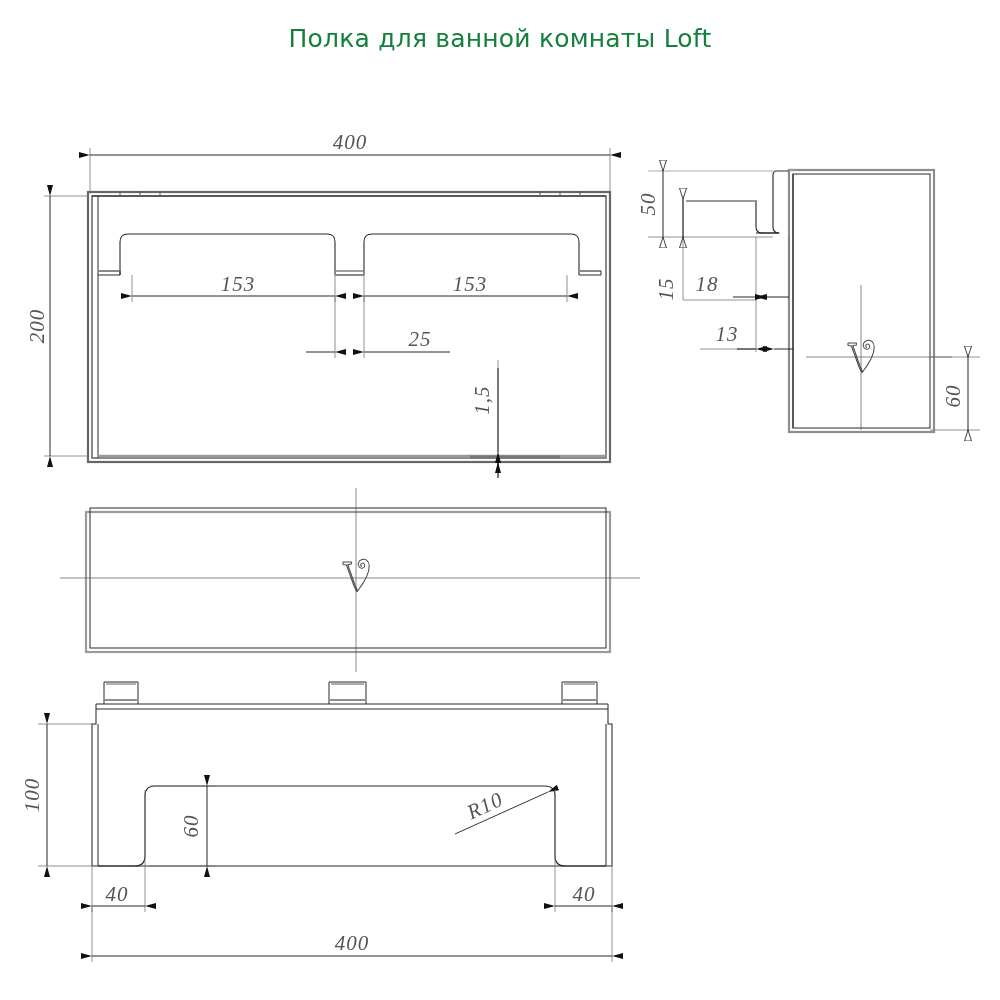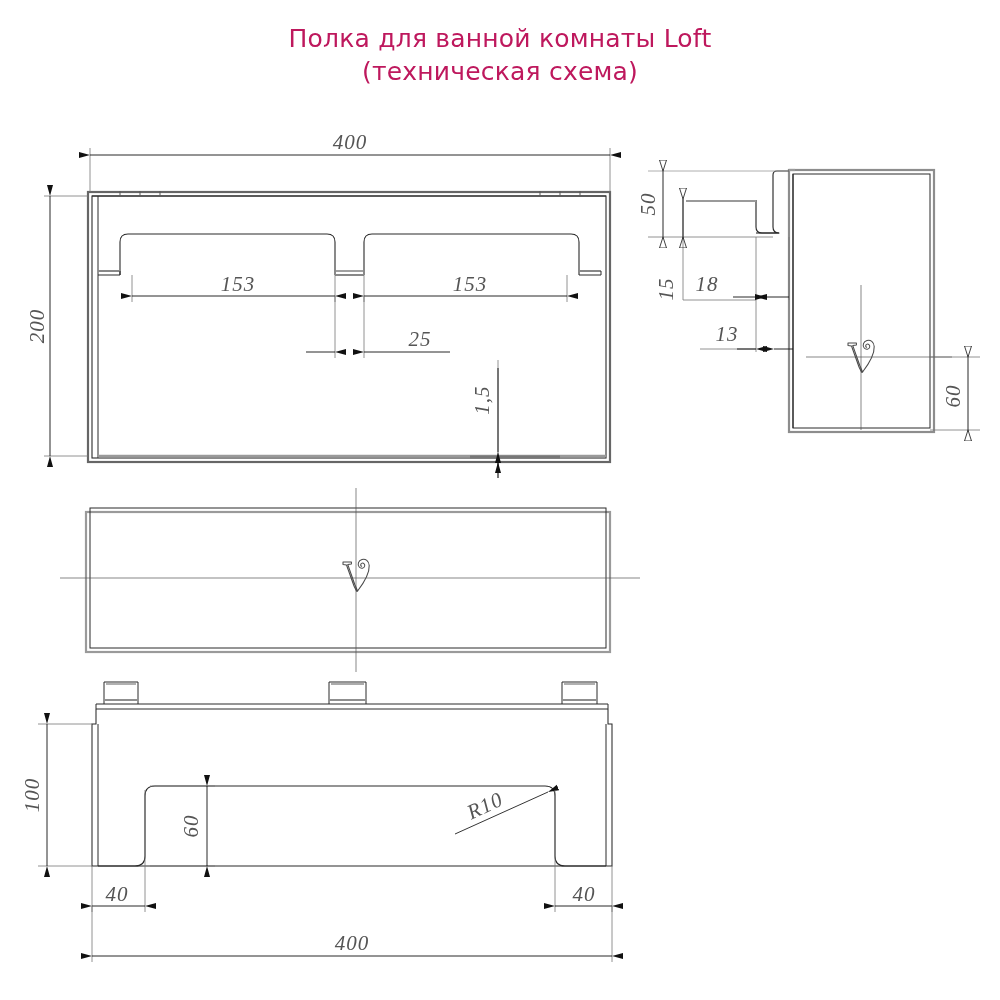--- a/index.html
+++ b/index.html
@@ -30,21 +30,21 @@
     width: 1000px;
     text-align: center;
     line-height: 1.32;
     pointer-events: none;
   }
   .title-line {
     font-family: "DejaVu Sans", sans-serif;
     font-size: 25px;
     font-weight: 400;
     letter-spacing: 0.2px;
-    color: #be185d;
+    color: #15803d;
     display: block;
   }
   svg#dwg {
     position: absolute;
     left: 0;
     top: 0;
     width: 1000px;
     height: 1000px;
     display: block;
   }
@@ -56,21 +56,20 @@
     letter-spacing: 1px;
   }
 </style>
 </head>
 <body>
 
 <div id="sheet">
 
   <div class="title-block">
     <span class="title-line">Полка для ванной комнаты Loft</span>
-    <span class="title-line">(техническая схема)</span>
   </div>
 
   <svg id="dwg" viewBox="0 0 1000 1000">
     <defs>
       <marker id="ah-s" markerWidth="12" markerHeight="8" refX="11" refY="4" orient="auto" markerUnits="userSpaceOnUse">
         <path d="M11,4 L0,1 L0,7 Z" fill="#111"></path>
       </marker>
       <marker id="ah-e" markerWidth="12" markerHeight="8" refX="1" refY="4" orient="auto" markerUnits="userSpaceOnUse">
         <path d="M1,4 L12,1 L12,7 Z" fill="#111"></path>
       </marker>

